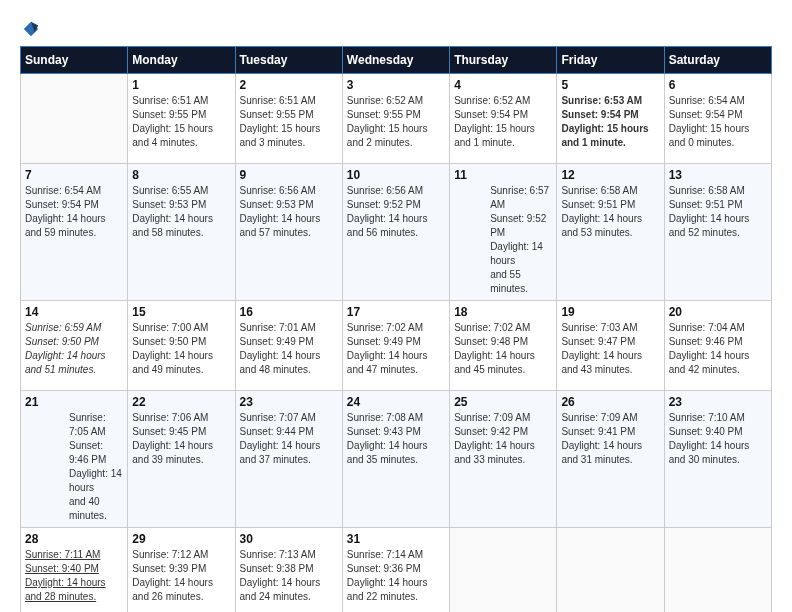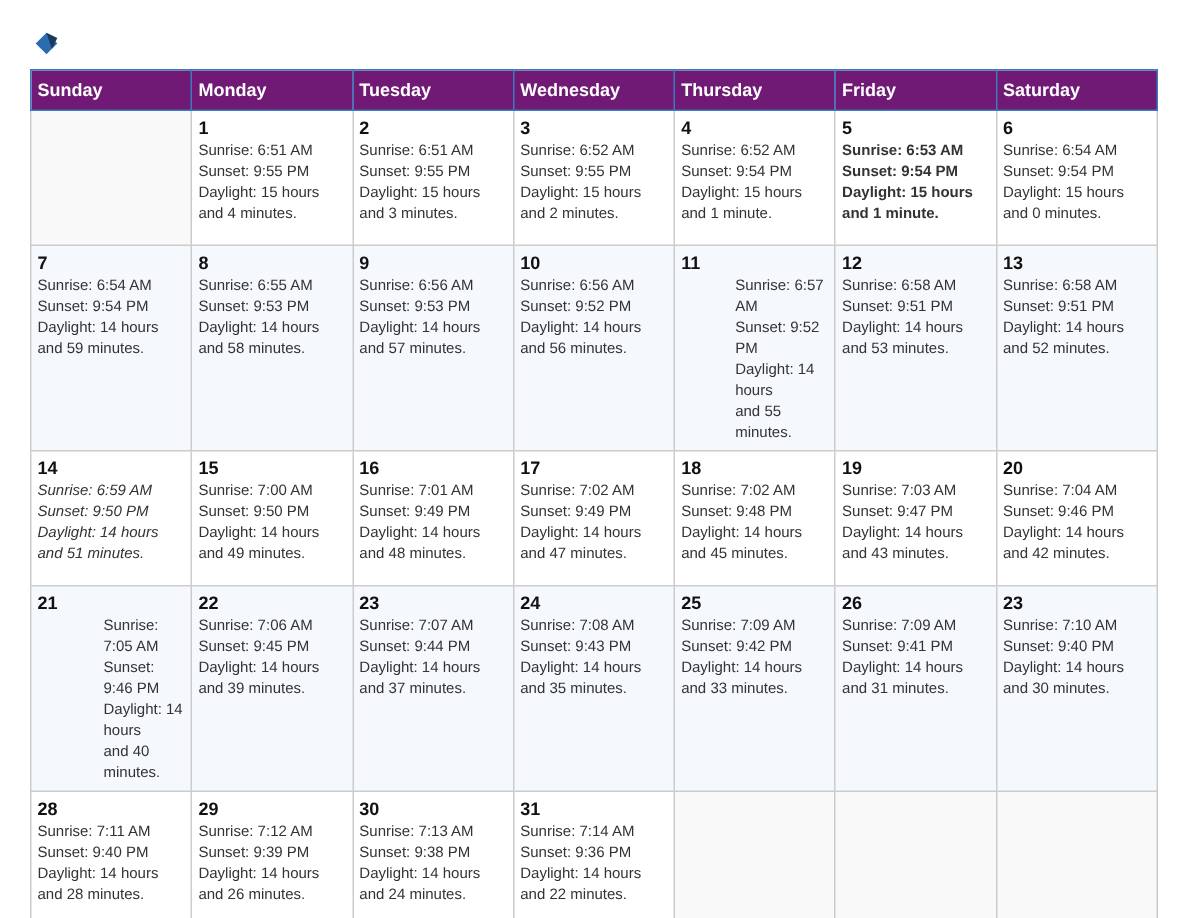--- a/index.html
+++ b/index.html
@@ -46,21 +46,21 @@
     .location {
       font-size: 14px;
       color: #333;
     }
     .calendar-table {
       width: 100%;
       border-collapse: collapse;
       font-size: 11px;
     }
     .calendar-table th {
-      background-color: #701a75;
+      background-color: #0f172a;
       color: #fff;
       padding: 6px 4px;
       text-align: left;
       font-size: 12px;
       border: 1px solid #3a7abf;
     }
     .calendar-table td {
       border: 1px solid #ccc;
       vertical-align: top;
       padding: 4px;
@@ -315,21 +315,21 @@
           <div class="day-number">23</div>
           <div class="day-info" style="white-space: pre-line;">Sunrise: 7:10 AM
 Sunset: 9:40 PM
 Daylight: 14 hours
 and 30 minutes.</div>
         </td>
       </tr>
       <tr>
         <td>
           <div class="day-number">28</div>
-          <div class="day-info" style="white-space: pre-line;">Sunrise: 7:11 AM
+          <div class="day-info" style="white-space: pre-line; text-decoration: underline;">Sunrise: 7:11 AM
 Sunset: 9:40 PM
 Daylight: 14 hours
 and 28 minutes.</div>
         </td>
         <td>
           <div class="day-number">29</div>
           <div class="day-info" style="white-space: pre-line;">Sunrise: 7:12 AM
 Sunset: 9:39 PM
 Daylight: 14 hours
 and 26 minutes.</div>

